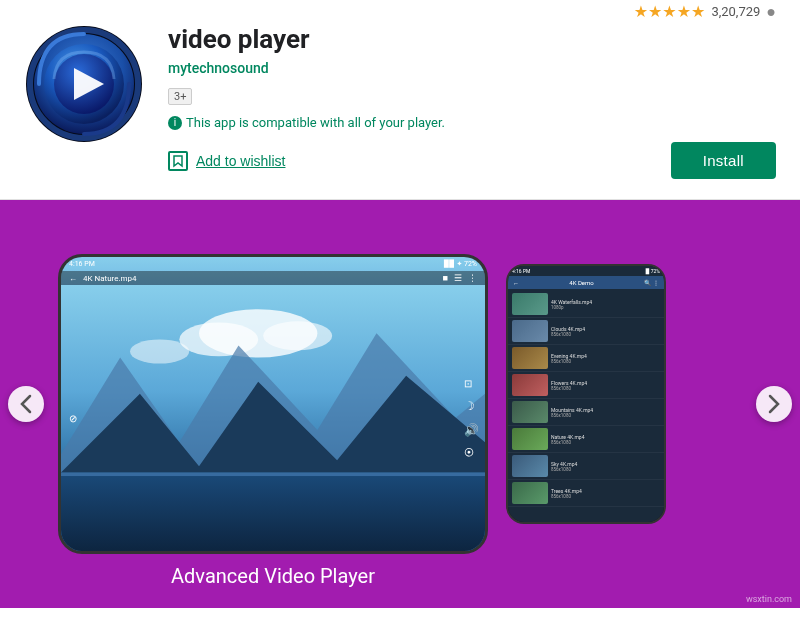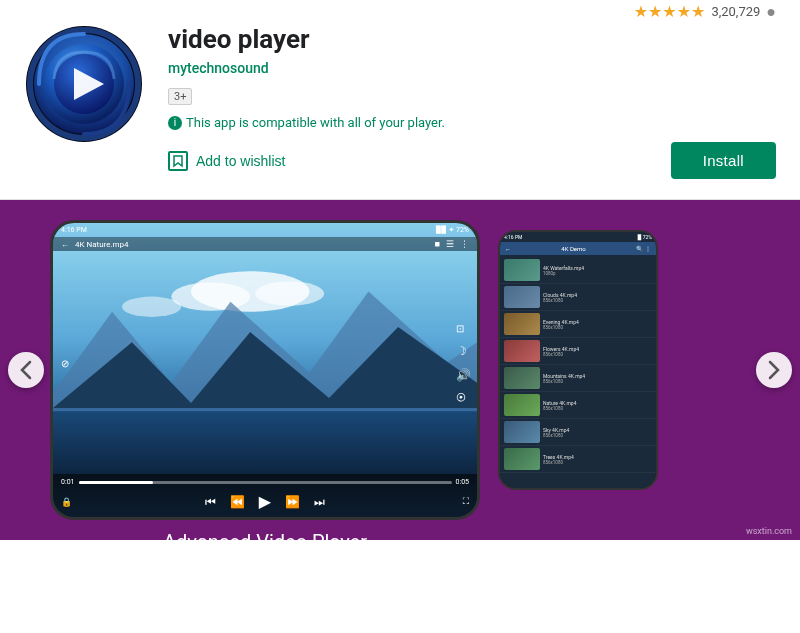--- a/index.html
+++ b/index.html
@@ -156,20 +156,21 @@
     .wishlist-btn {
       display: flex;
       align-items: center;
       gap: 8px;
       background: none;
       border: none;
       cursor: pointer;
       color: #01875f;
       font-size: 14px;
       font-weight: 500;
+      text-decoration: underline;
     }
 
     .wishlist-icon {
       width: 20px;
       height: 20px;
       border: 2px solid #01875f;
       border-radius: 2px;
       display: flex;
       align-items: center;
       justify-content: center;
@@ -182,24 +183,24 @@
       border-radius: 4px;
       padding: 10px 32px;
       font-size: 15px;
       font-weight: 500;
       cursor: pointer;
       letter-spacing: 0.3px;
     }
 
     
     .screenshots-section {
-      background: #701a75;
-      padding: 0;
-      position: relative;
-      height: 340px;
+      background: #a21caf;
+      padding: 8px;
+      position: relative;
+      height: 408px;
       overflow: hidden;
     }
 
     .screenshots-inner {
       display: flex;
       height: 100%;
       align-items: center;
       padding: 20px 50px;
       gap: 8px;
     }
@@ -624,38 +625,20 @@
               <div class="right-icons">
                 <span style="font-size:10px;">⊡</span>
                 <span style="font-size:12px;">☽</span>
                 <span style="font-size:12px;">🔊</span>
                 <span style="font-size:10px;">⦿</span>
               </div>
 
               <div style="position:absolute;left:8px;top:50%;transform:translateY(-50%);color:white;font-size:10px;">⊘</div>
             </div>
 
-            <div class="video-bottom">
-              <div class="progress-bar-container">
-                <span class="time-label">0:01</span>
-                <div class="progress-track">
-                  <div class="progress-fill"></div>
-                </div>
-                <span class="time-label">0:05</span>
-              </div>
-              <div class="playback-controls">
-                <span style="position:absolute;left:8px;font-size:9px;color:white;">🔒</span>
-                <span>⏮</span>
-                <span>⏪</span>
-                <span class="play-icon-main">▶</span>
-                <span>⏩</span>
-                <span>⏭</span>
-                <span style="position:absolute;right:8px;font-size:9px;color:white;">⛶</span>
-              </div>
-            </div>
           </div>
         </div>
         <div class="caption-main">Advanced Video Player</div>
       </div>
 
       <div class="phone-secondary">
         <div class="phone-frame-sec">
           <div class="phone-screen-sec">
 
             <div style="background:#1a2a3a;padding:2px 4px;display:flex;justify-content:space-between;font-size:5px;color:white;">

